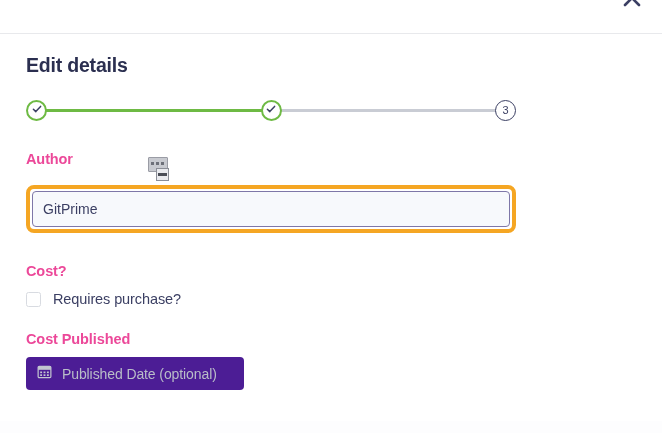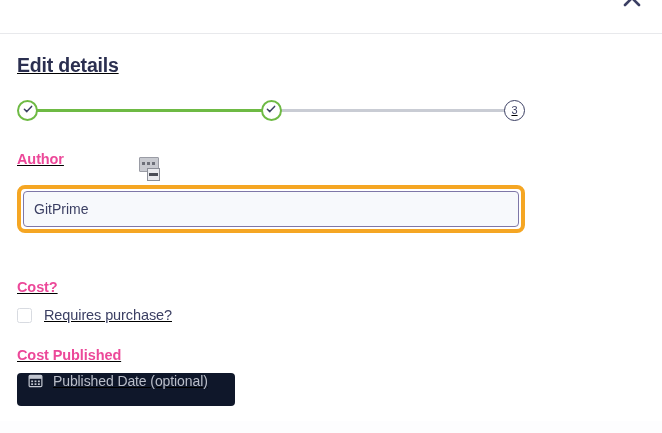--- a/index.html
+++ b/index.html
@@ -46,23 +46,22 @@
   }
   .close-btn svg { display: block; }
 
   
   .modal-body {
     position: absolute;
     left: 0;
     top: 34px;
     width: 542px;
     height: 399px;
-    padding: 0 17px;
-    box-sizing: border-box;
-    text-decoration: underline;
+    padding: 0 26px;
+    box-sizing: border-box;
   }
 
   .title {
     margin: 0;
     padding-top: 20px;
     font-size: 19.5px;
     font-weight: bold;
     color: #2b2f50;
     letter-spacing: -0.2px;
   }
@@ -180,21 +179,21 @@
   .drag-cursor .arrows {
     position: absolute;
     left: 1px;
     top: 4px;
     width: 9px;
     height: 3px;
     background: #4a4d56;
   }
 
   
-  .cost-block { margin-top: 46px; }
+  .cost-block { margin-top: 30px; }
   .checkbox-row {
     margin-top: 12px;
     display: flex;
     align-items: flex-end;
   }
   .checkbox {
     width: 15px;
     height: 15px;
     border: 1.3px solid #d8dbe1;
     border-radius: 2.5px;
@@ -209,24 +208,25 @@
     color: #3b3f63;
     letter-spacing: -0.1px;
   }
 
   
   .date-block { margin-top: 24px; }
   .date-input {
     margin-top: 10px;
     width: 218px;
     height: 33px;
-    background: #0f172a;
+    background: #4c1d95;
     border: none;
     border-radius: 4px;
     display: flex;
+    align-items: center;
     padding: 0 11px;
     box-sizing: border-box;
     cursor: pointer;
   }
   .cal-icon { flex: 0 0 auto; display: block; }
   .date-placeholder {
     margin-left: 10px;
     font-size: 14px;
     color: #b9bdc8;
     letter-spacing: -0.1px;

